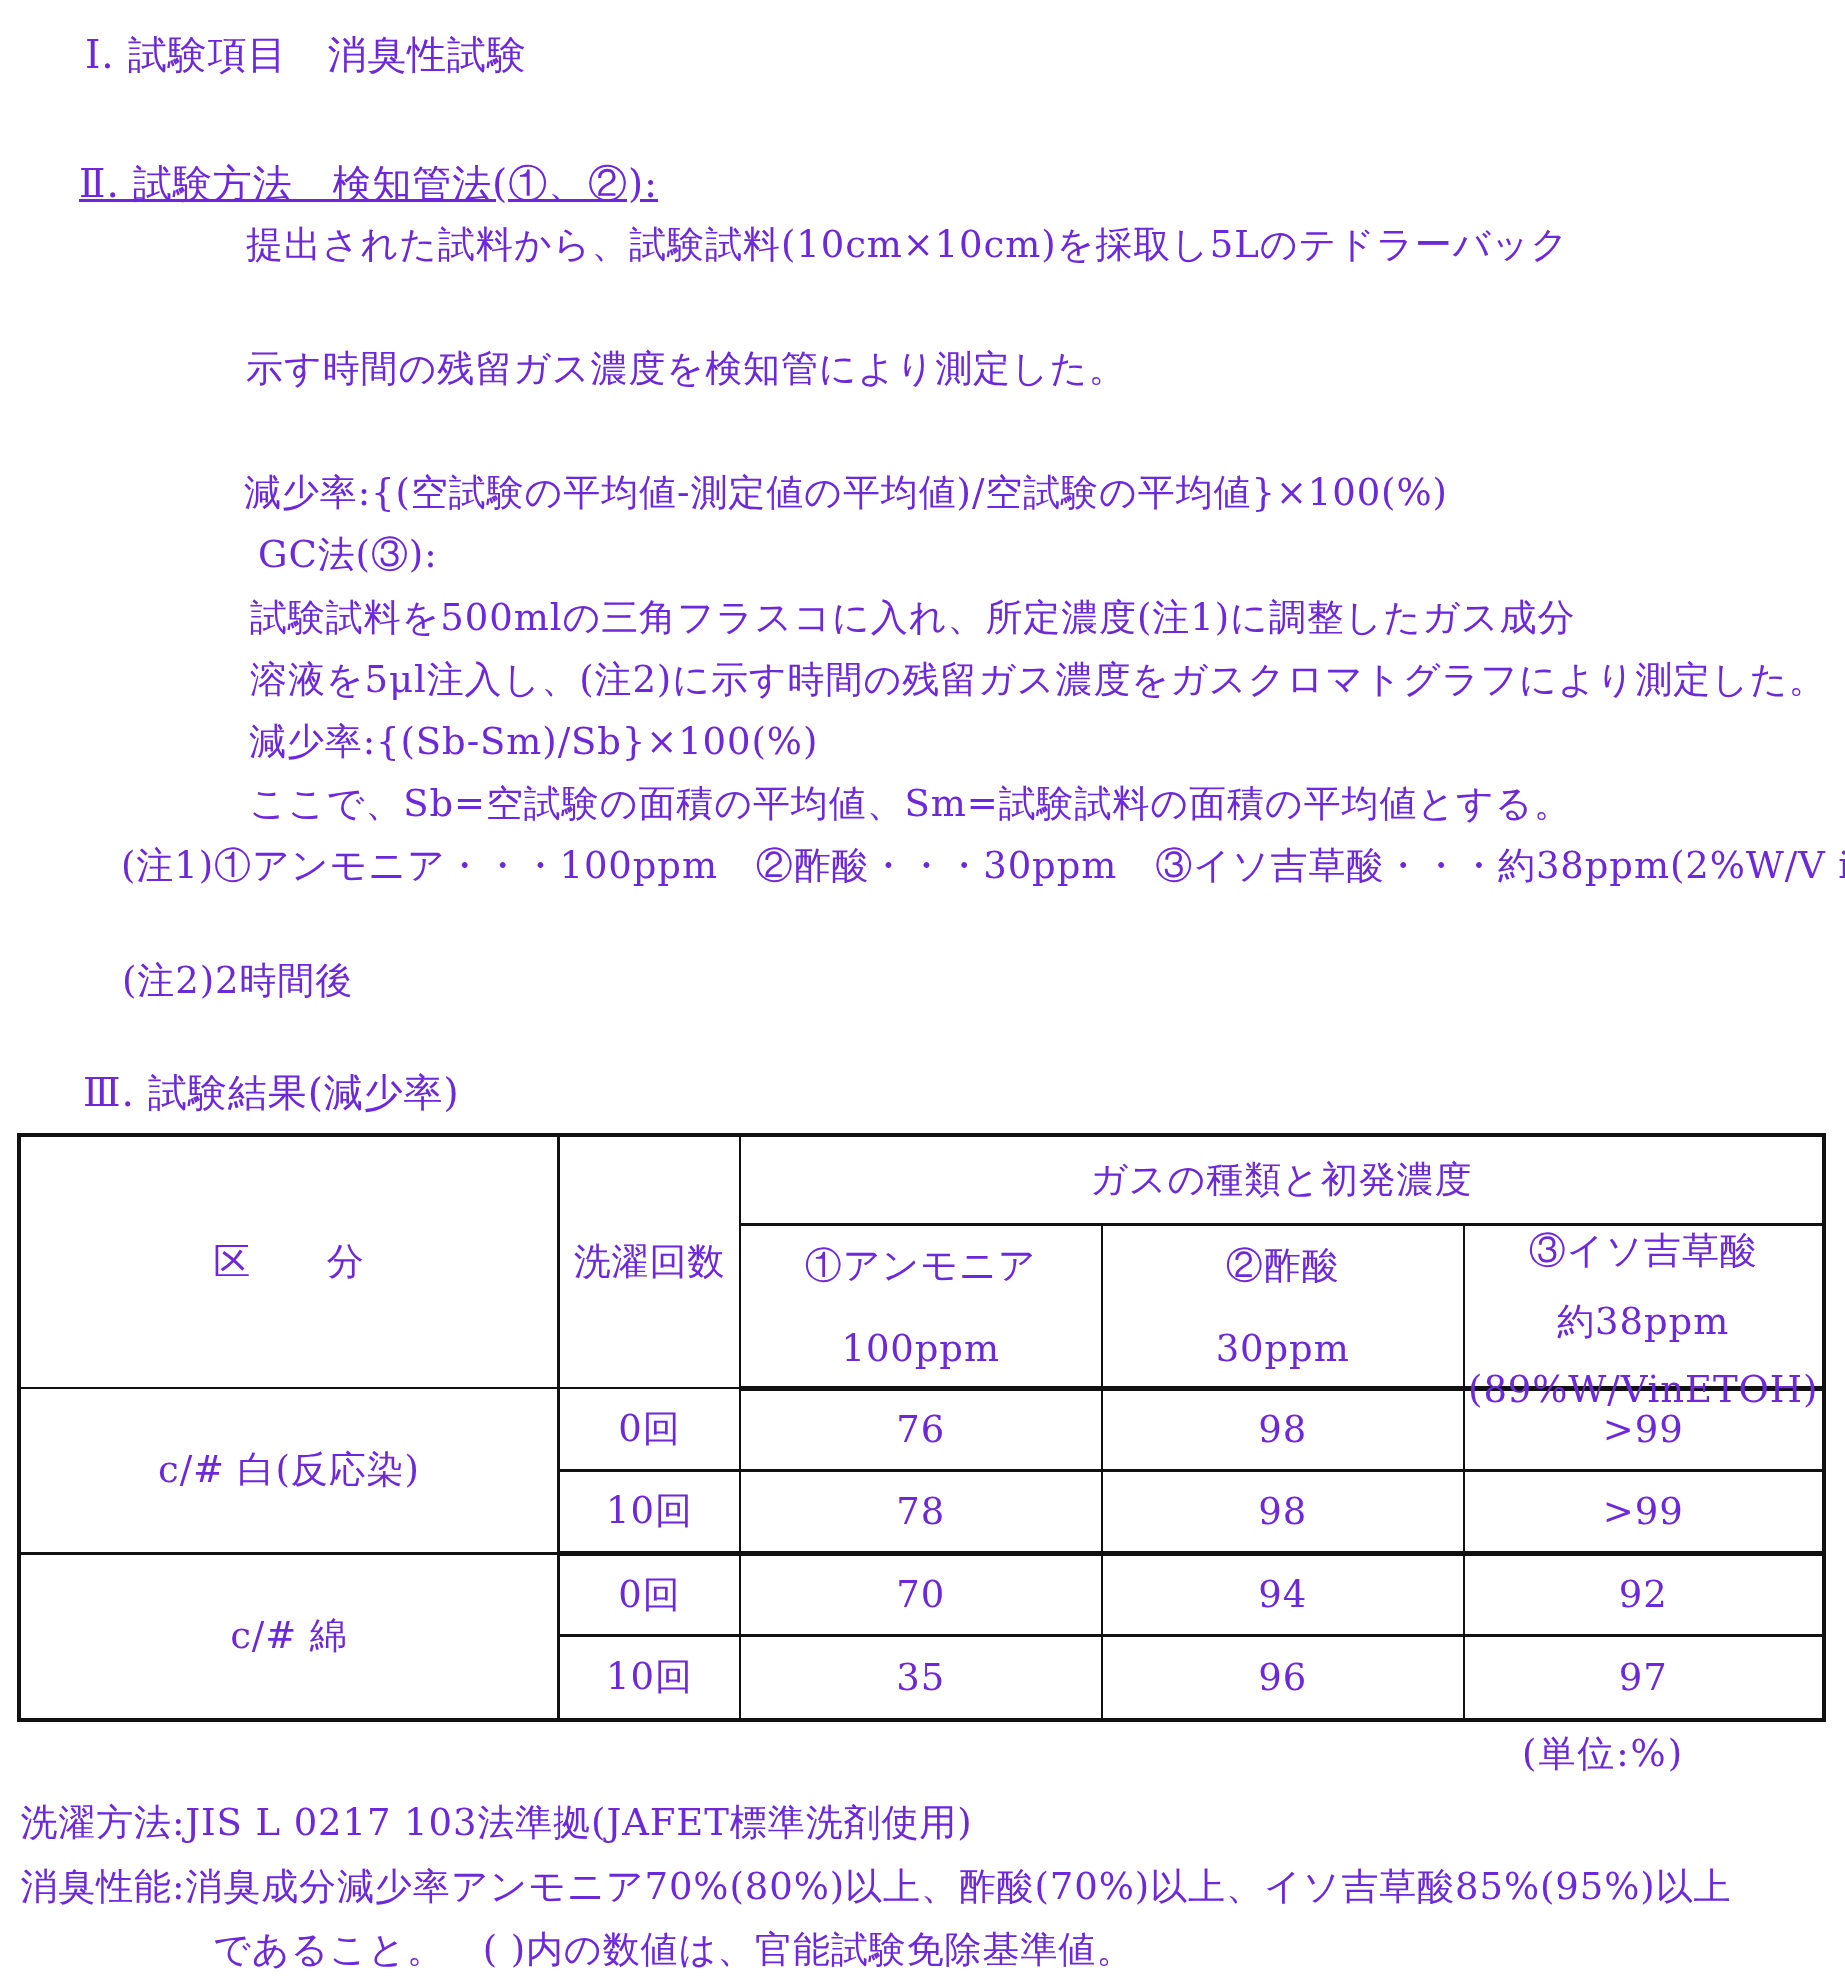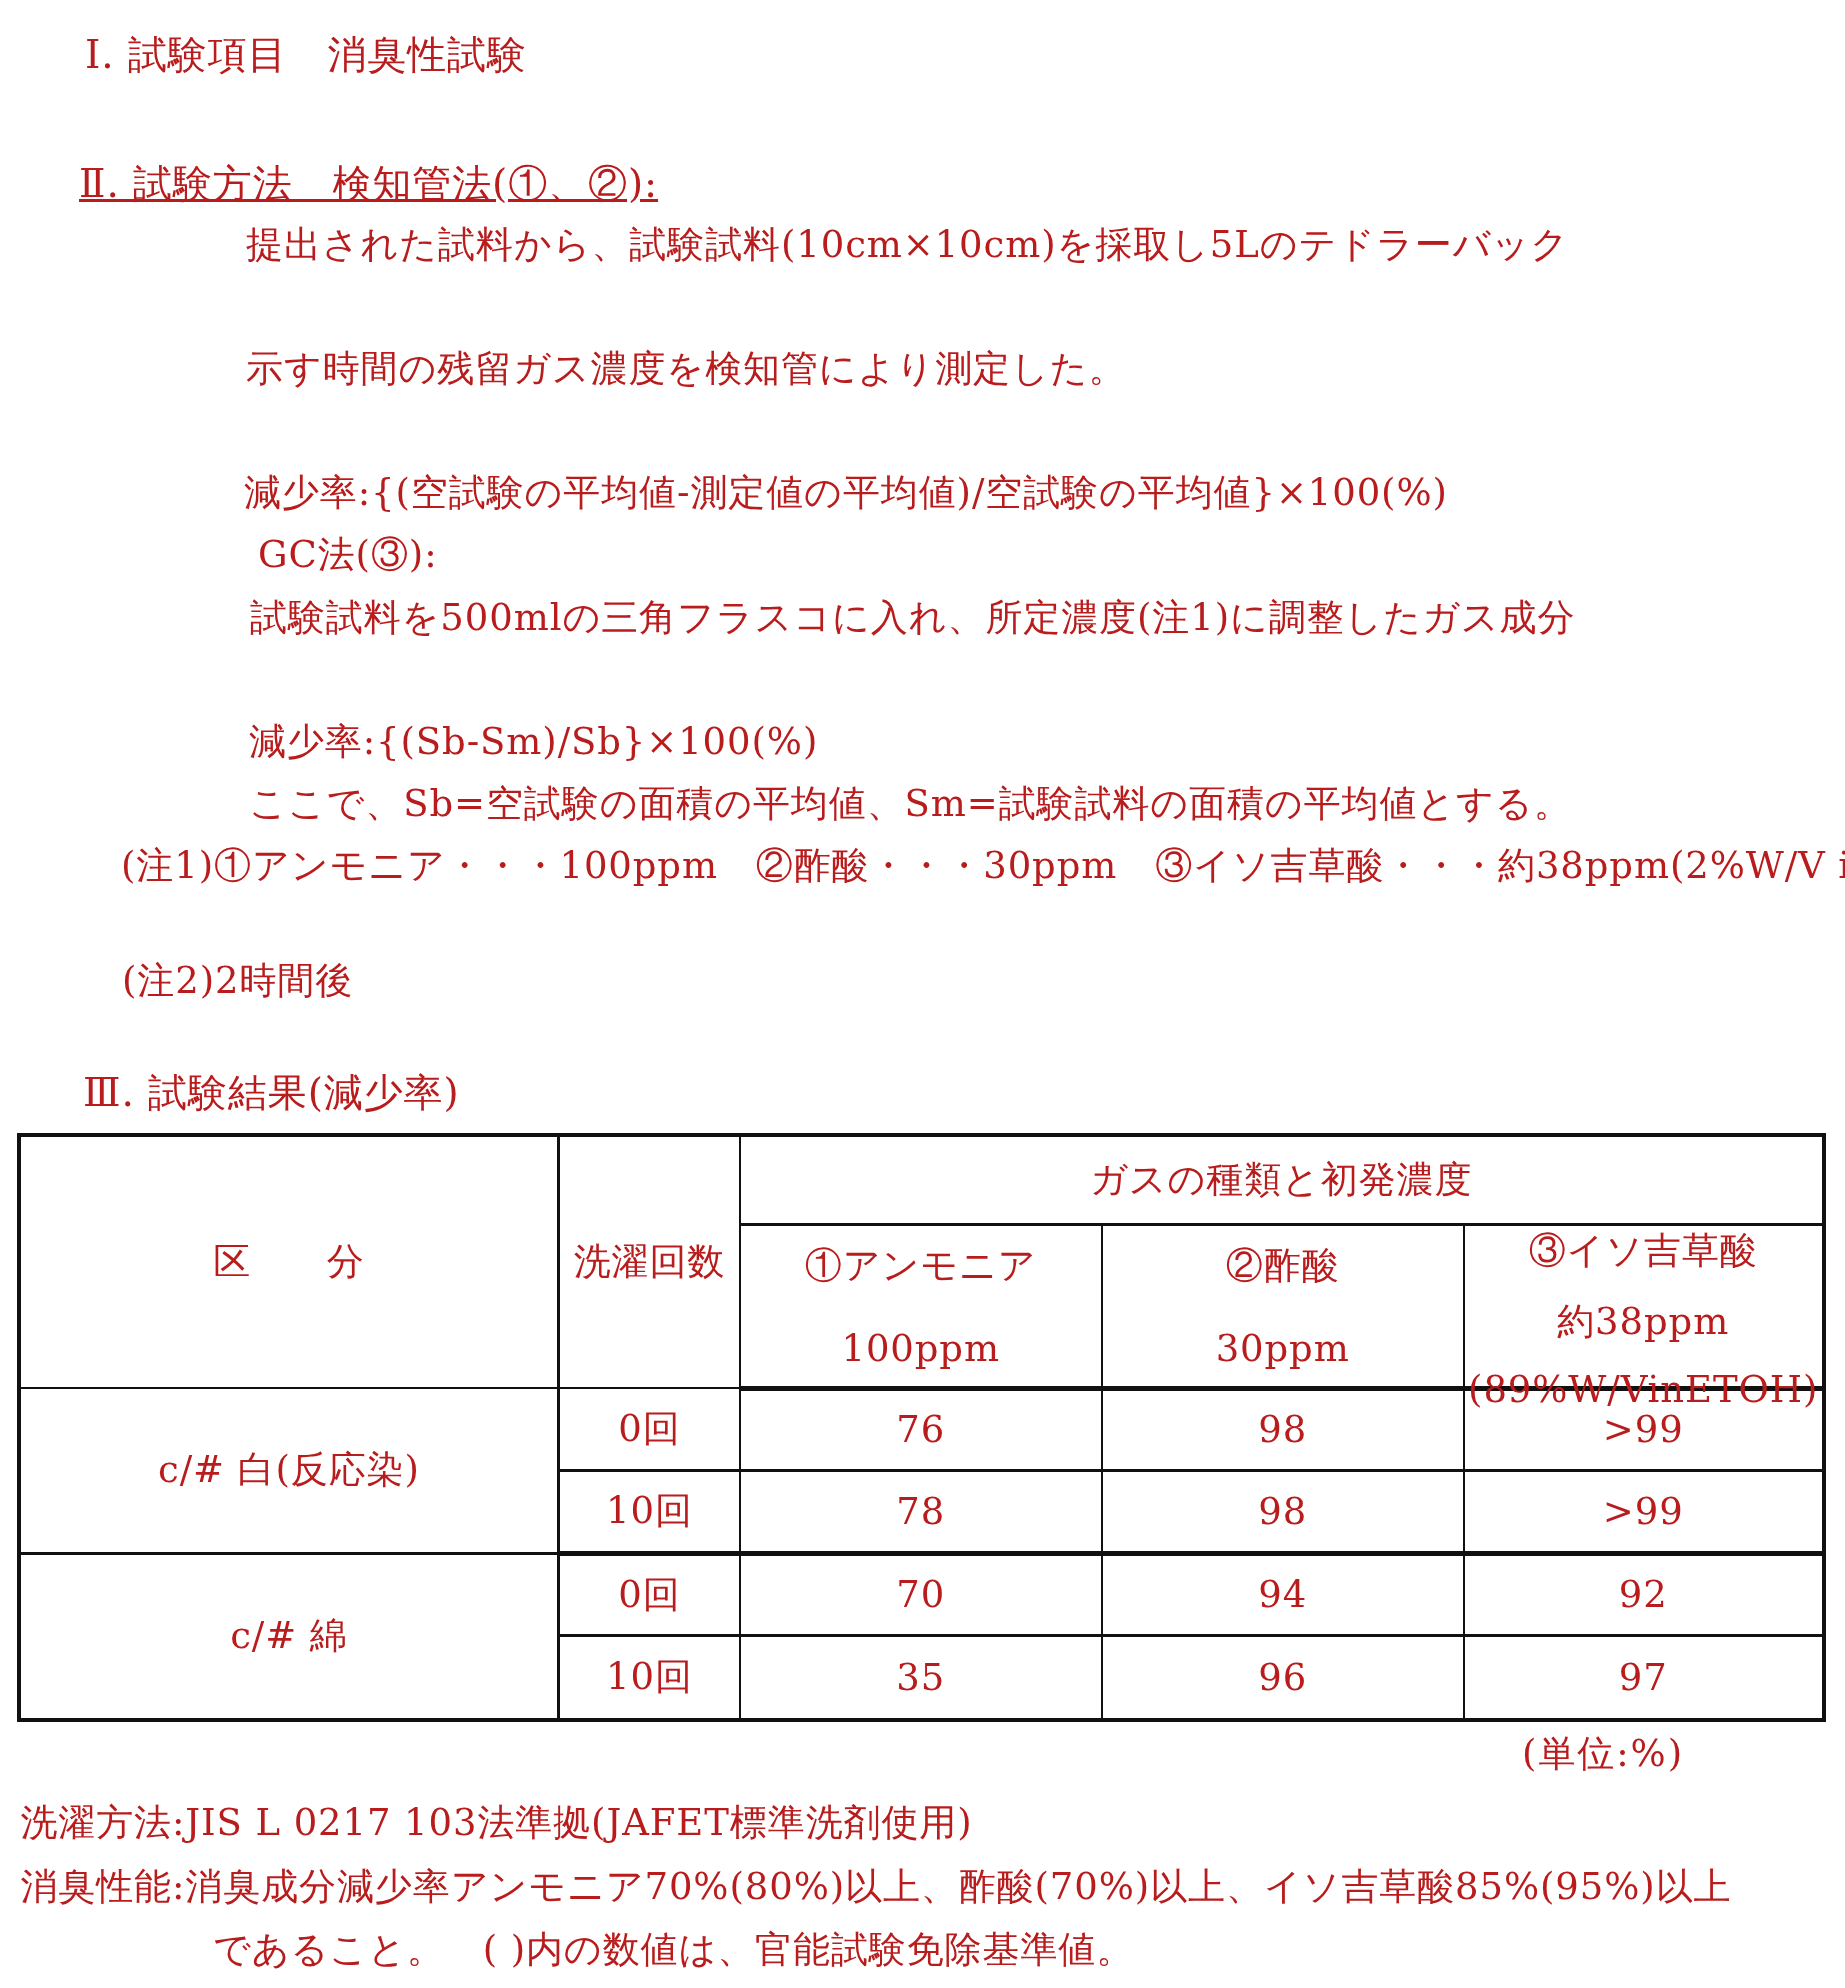--- a/index.html
+++ b/index.html
@@ -2,21 +2,21 @@
 <html style="font-size:15px"><head>
 <meta charset="utf-8">
 <style>
   html, body { margin: 0; padding: 0; background: #e8e8e8; }
   #page {
     position: relative;
     width: 1846px;
     height: 1989px;
     margin: 0 auto;
     background: #ffffff;
-    color: #b91c1c;
+    color: #6d28d9;
     font-family: "DejaVu Serif", "Liberation Serif", serif;
     overflow: hidden;
   }
   .line {
     position: absolute;
     font-size: 37px;
     line-height: 48px;
     white-space: nowrap;
     letter-spacing: 0.9px;
   }
@@ -76,20 +76,21 @@
 
   <div class="line heading" style="left:85px; top:31px;">Ⅰ. 試験項目　消臭性試験</div>
 
   <div class="line heading" style="left:79px; top:160px;text-decoration:underline;">Ⅱ. 試験方法　検知管法(①、②):</div>
 
   <div class="line" style="left:246px; top:221px;">提出された試料から、試験試料(10cm×10cm)を採取し5Lのテドラーバック</div>
   <div class="line" style="left:246px; top:345px;">示す時間の残留ガス濃度を検知管により測定した。</div>
   <div class="line" style="left:244px; top:469px;">減少率:{(空試験の平均値-測定値の平均値)/空試験の平均値}×100(%)</div>
   <div class="line" style="left:258px; top:531px;">GC法(③):</div>
   <div class="line" style="left:250px; top:594px;">試験試料を500mlの三角フラスコに入れ、所定濃度(注1)に調整したガス成分</div>
+  <div class="line" style="left:250px; top:656px;">溶液を5μl注入し、(注2)に示す時間の残留ガス濃度をガスクロマトグラフにより測定した。</div>
   <div class="line" style="left:249px; top:718px;">減少率:{(Sb-Sm)/Sb}×100(%)</div>
   <div class="line" style="left:249px; top:780px;">ここで、Sb=空試験の面積の平均値、Sm=試験試料の面積の平均値とする。</div>
 
   <div class="line" style="left:121px; top:842px;">(注1)①アンモニア・・・100ppm　②酢酸・・・30ppm　③イソ吉草酸・・・約38ppm(2%W/V inETOH)</div>
 
   <div class="line" style="left:122px; top:957px;">(注2)2時間後</div>
 
   <div class="line heading" style="left:83px; top:1069px;">Ⅲ. 試験結果(減少率)</div>
 
   <table id="results-table">

